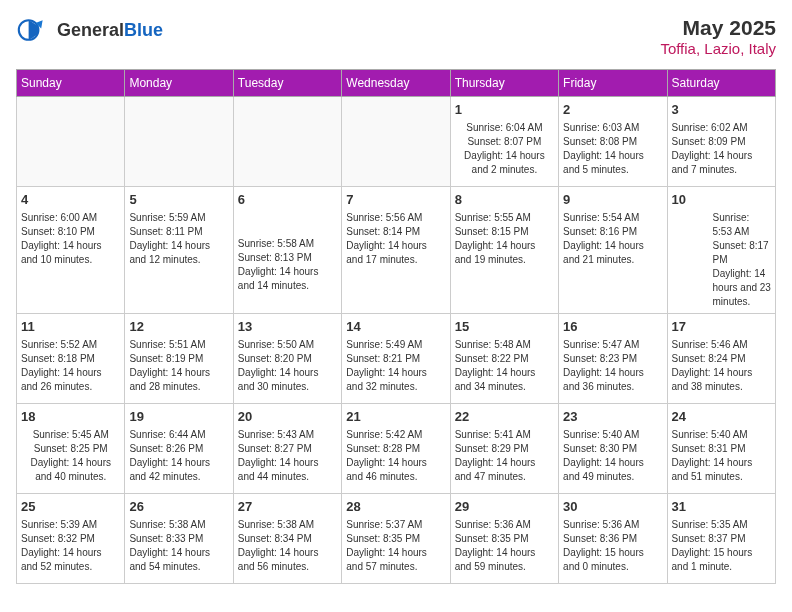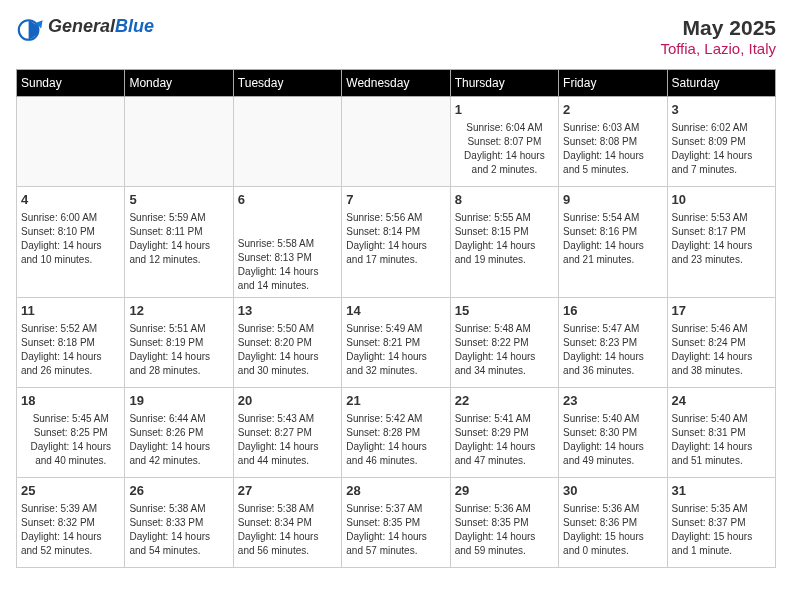--- a/index.html
+++ b/index.html
@@ -11,22 +11,22 @@
       padding: 16px;
     }
     .header {
       display: flex;
       justify-content: space-between;
       align-items: flex-start;
       margin-bottom: 12px;
     }
     .logo {
       display: flex;
-      gap: 4px;
-      font-style: italic;
+      align-items: center;
+      gap: 13px;
     }
     .logo-icon {
       width: 28px;
       height: 28px;
     }
     .title-block {
       text-align: right;
     }
     .month-title {
       font-size: 21px;
@@ -36,21 +36,21 @@
     .location-title {
       font-size: 15px;
       color: #be185d;
     }
     table {
       width: 100%;
       border-collapse: collapse;
       font-size: 10.5px;
     }
     th {
-      background-color: #000000;
+      background-color: #a21caf;
       color: #fff;
       padding: 6px 4px;
       text-align: left;
       font-size: 12px;
       font-weight: normal;
       border: 1px solid #aaa;
     }
     td {
       vertical-align: top;
       padding: 4px;
@@ -164,21 +164,21 @@
 Daylight: 14 hours and 19 minutes.</div>
         </td>
         <td>
           <span class="day-number">9</span>
           <div class="day-info" style="white-space: pre-line;">Sunrise: 5:54 AM
 Sunset: 8:16 PM
 Daylight: 14 hours and 21 minutes.</div>
         </td>
         <td>
           <span class="day-number">10</span>
-          <div class="day-info" style="white-space: pre-line;">Sunrise: 5:53 AM
+          <div class="day-info" style="white-space: pre-line; margin-left: 41px;">Sunrise: 5:53 AM
 Sunset: 8:17 PM
 Daylight: 14 hours and 23 minutes.</div>
         </td>
       </tr>
       <tr>
         <td>
           <span class="day-number">11</span>
           <div class="day-info" style="white-space: pre-line;">Sunrise: 5:52 AM
 Sunset: 8:18 PM
 Daylight: 14 hours and 26 minutes.</div>

